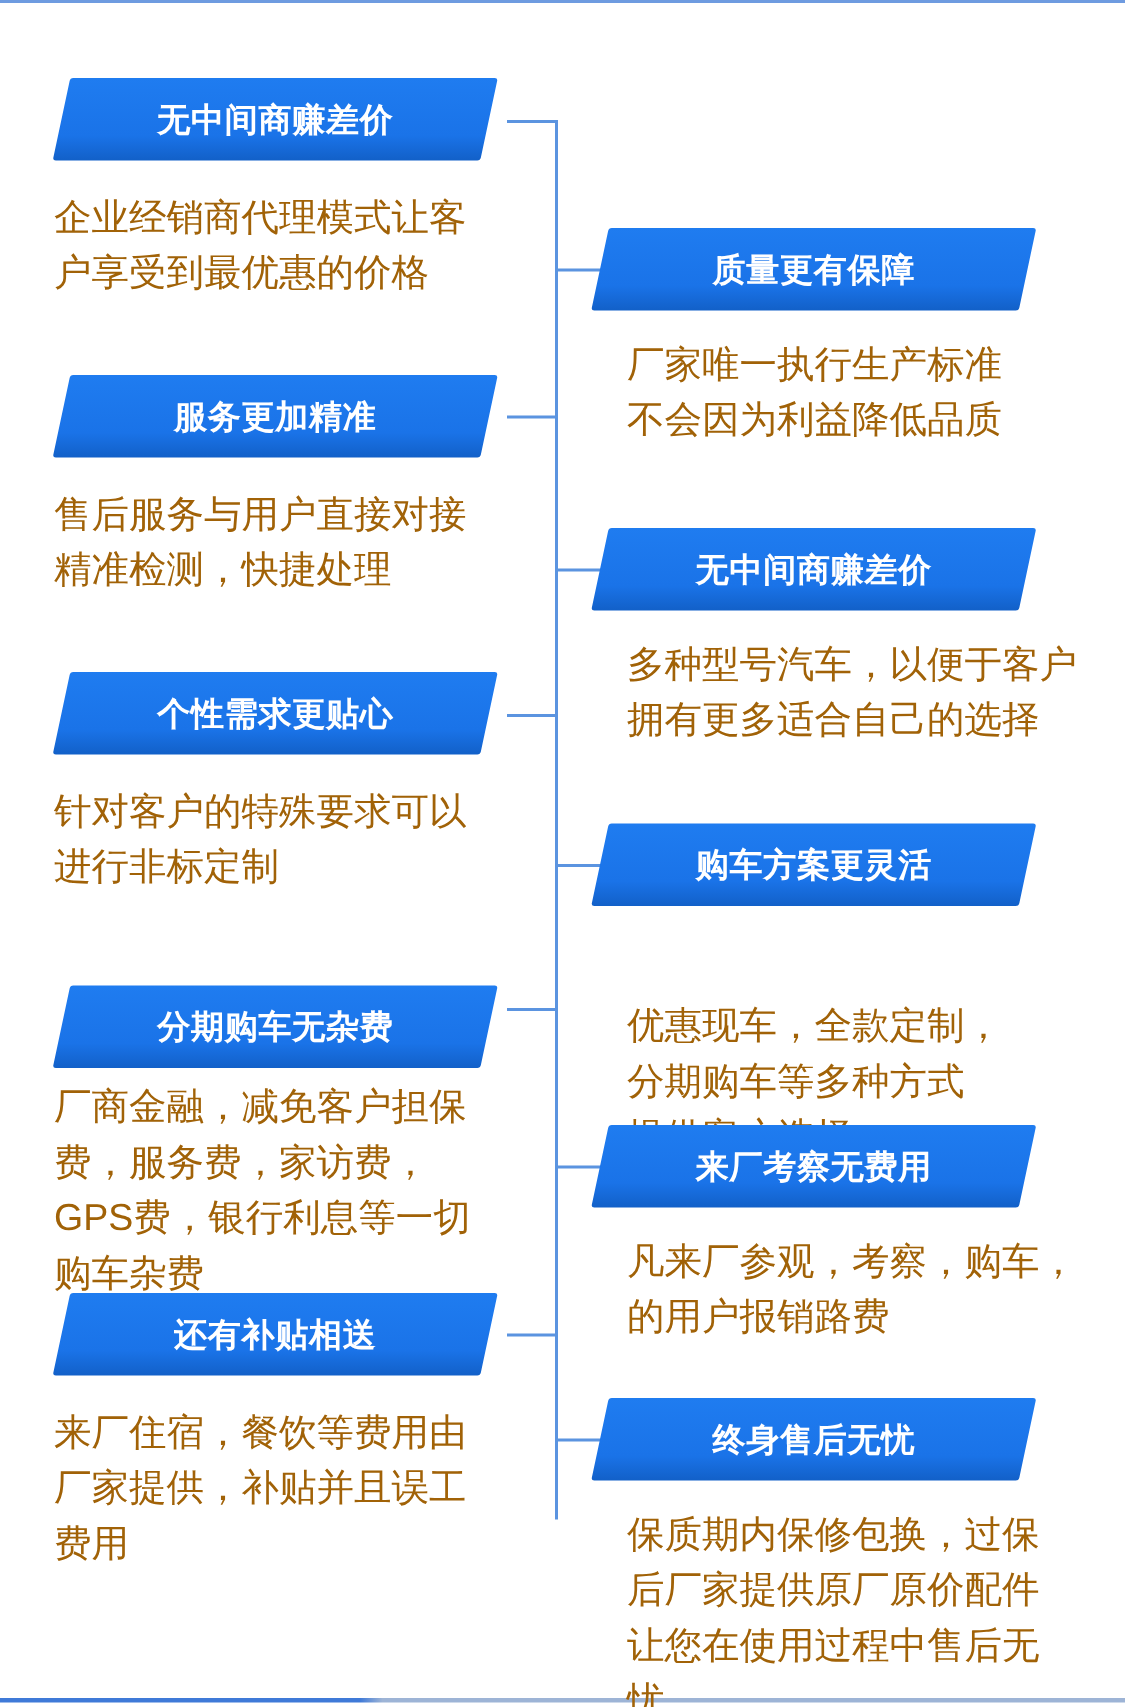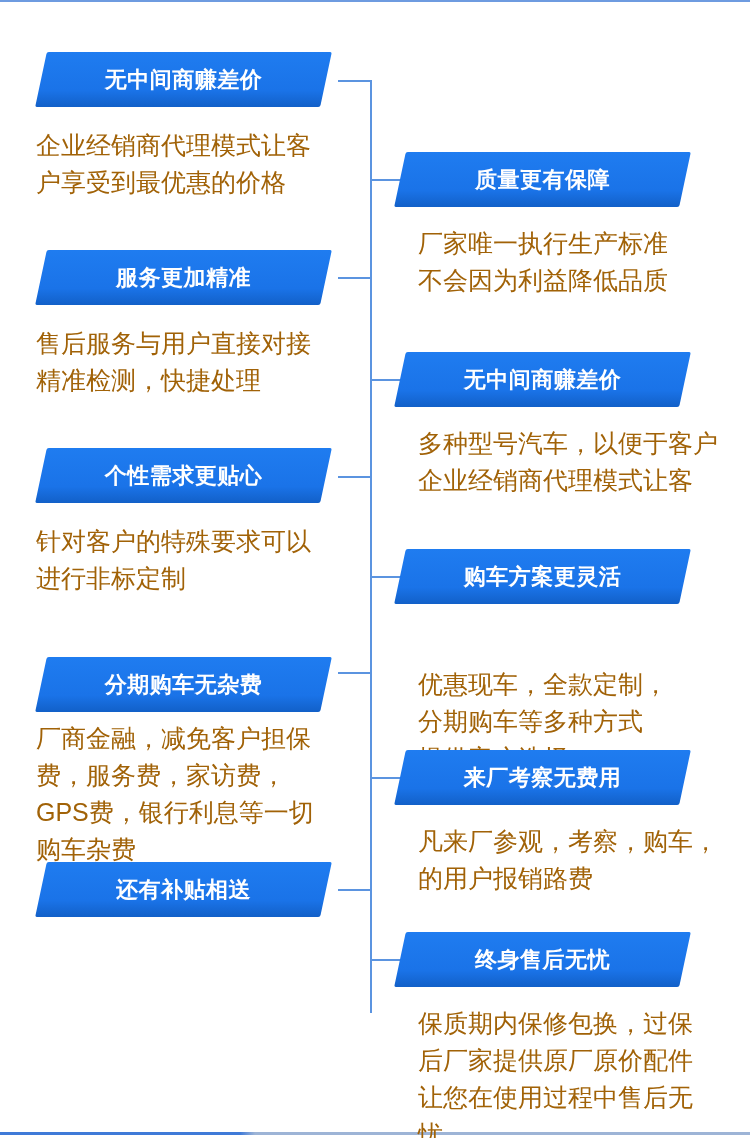--- a/index.html
+++ b/index.html
@@ -130,34 +130,37 @@
   </div>
   <div class="desc col-left ld4">厂商金融，减免客户担保
 费，服务费，家访费，
 GPS费，银行利息等一切
 购车杂费</div>
 
   <div class="banner col-left lb5">
     <span class="bg"></span>
     <span class="label">还有补贴相送</span>
   </div>
+  <div class="desc col-left ld5">来厂住宿，餐饮等费用由
+厂家提供，补贴并且误工
+费用</div>
 
   <div class="banner col-right rb1">
     <span class="bg"></span>
     <span class="label">质量更有保障</span>
   </div>
   <div class="desc col-right rd1">厂家唯一执行生产标准
 不会因为利益降低品质</div>
 
   <div class="banner col-right rb2">
     <span class="bg"></span>
     <span class="label">无中间商赚差价</span>
   </div>
   <div class="desc col-right rd2">多种型号汽车，以便于客户
-企业经销商代理模式让客</div>
+拥有更多适合自己的选择</div>
 
   <div class="banner col-right rb3">
     <span class="bg"></span>
     <span class="label">购车方案更灵活</span>
   </div>
   <div class="desc col-right rd3">优惠现车，全款定制，
 分期购车等多种方式
 提供客户选择</div>
 
   <div class="banner col-right rb4">

